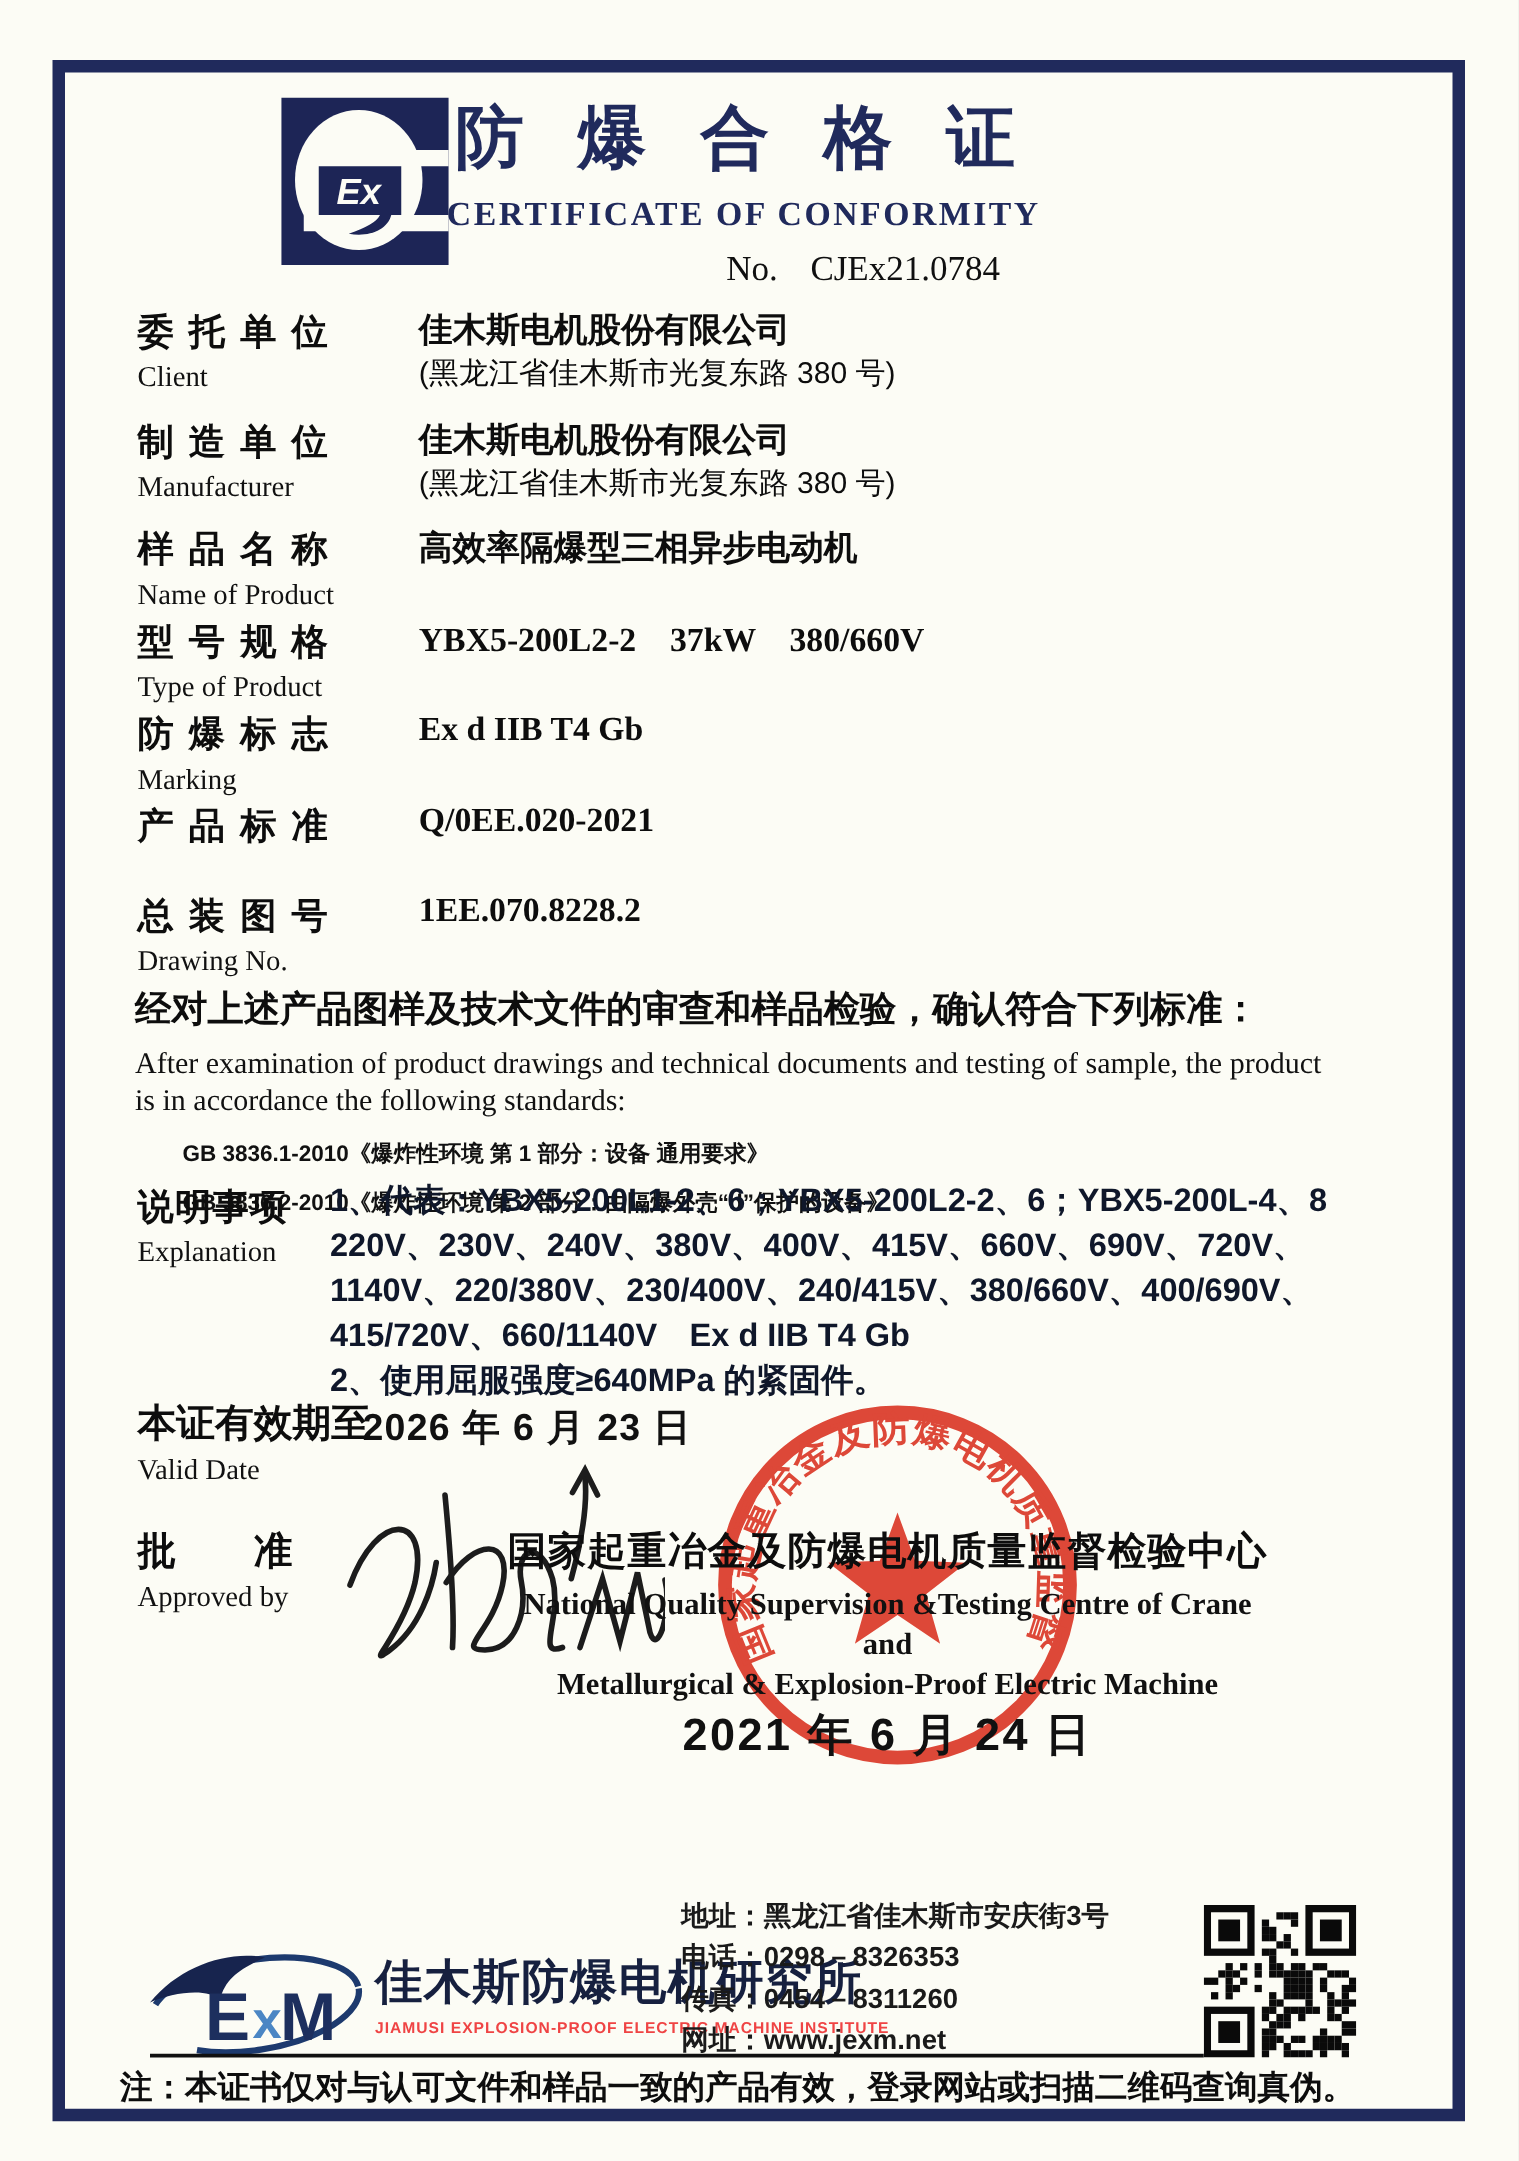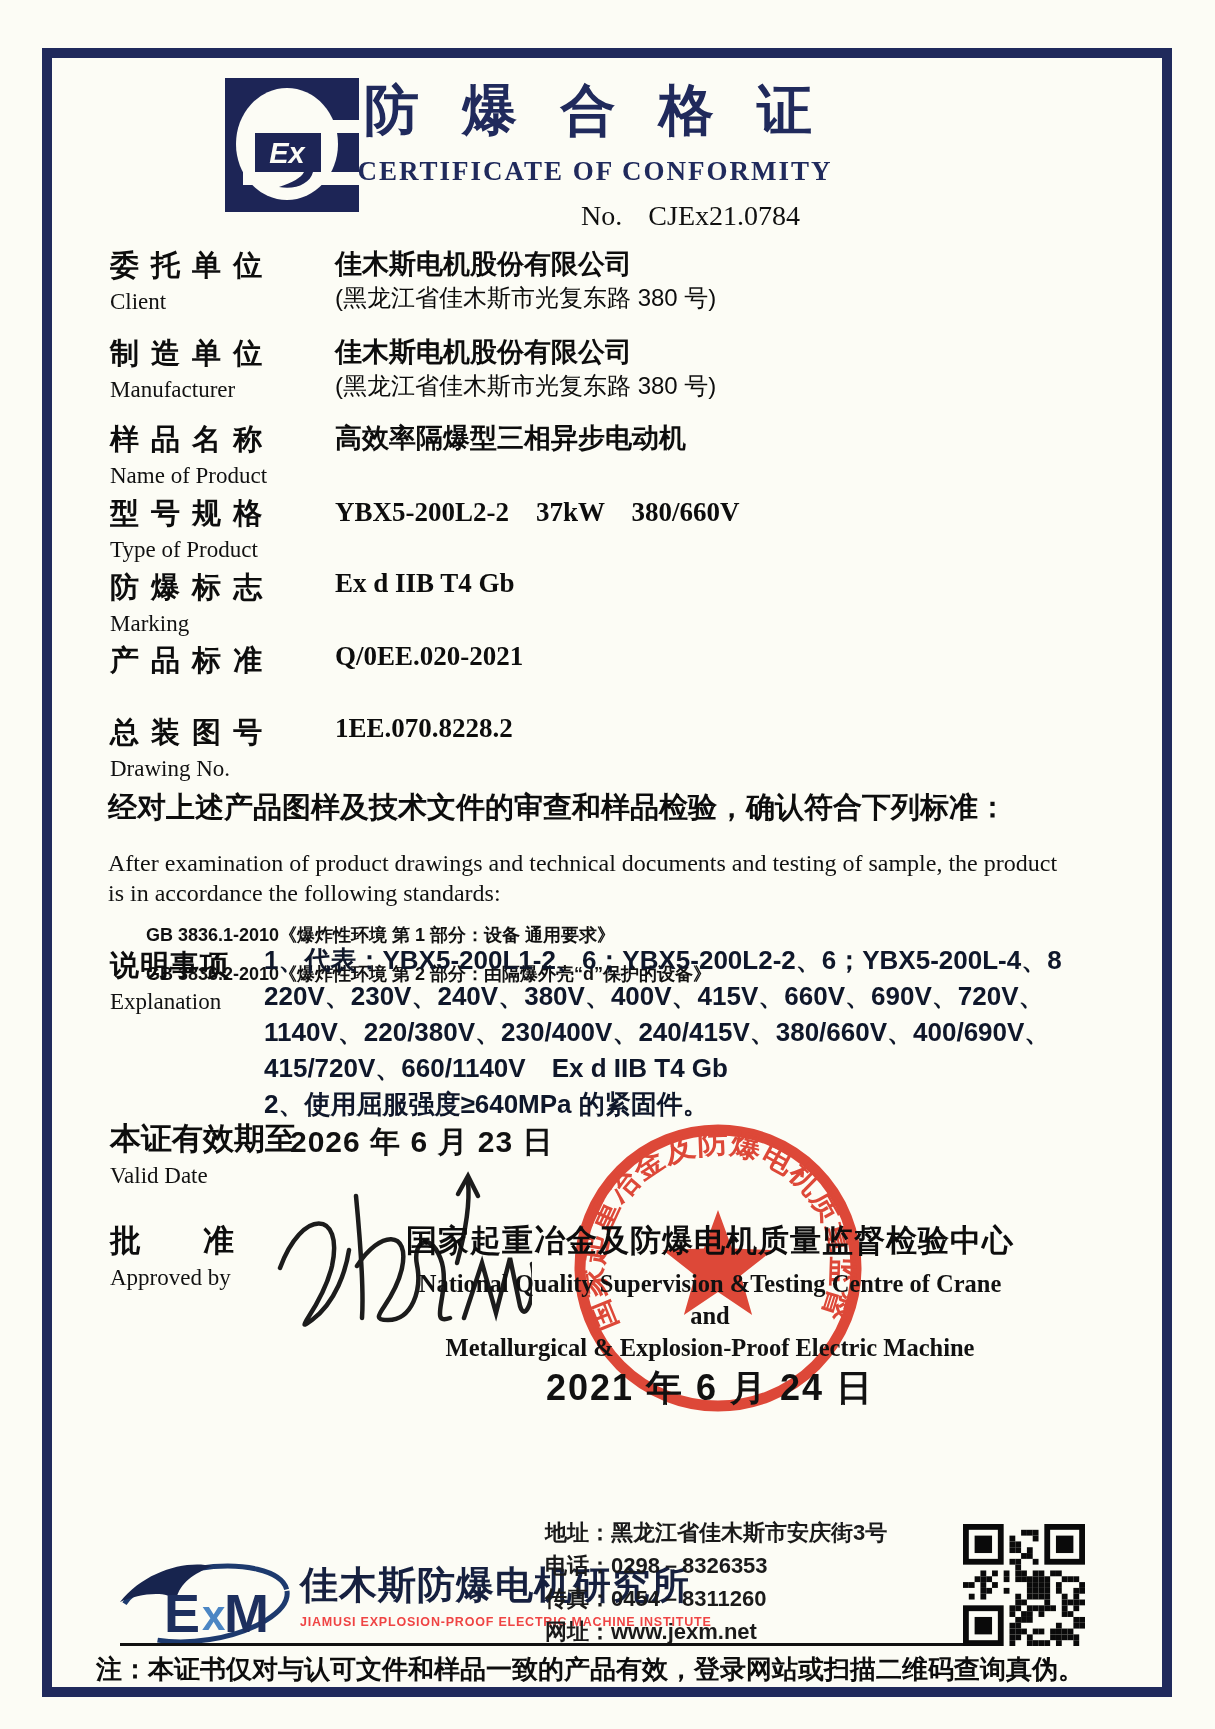--- a/index.html
+++ b/index.html
@@ -24,21 +24,21 @@
   
   .row{position:absolute;left:110px;width:1000px;}
   .lblcn{font-size:29px;font-weight:bold;letter-spacing:2px;color:#0d0d0d;}
   .lblen{font-size:23px;font-family:"Liberation Serif","DejaVu Serif",serif;color:#111;margin-top:3px;}
   .val{position:absolute;left:225px;top:0;font-size:27px;font-weight:600;color:#0d0d0d;white-space:nowrap;}
   .val.lat{font-family:"Liberation Serif","DejaVu Serif",serif;font-weight:bold;}
   .val2{position:absolute;left:225px;top:36px;font-size:24px;color:#0d0d0d;white-space:nowrap;}
   
   .statement{position:absolute;left:108px;top:788px;width:1005px;}
   .st-cn{font-size:29px;font-weight:bold;color:#0d0d0d;white-space:nowrap;}
-  .st-en{font-size:24px;font-family:"Liberation Serif","DejaVu Serif",serif;line-height:30px;margin-top:20px;}
+  .st-en{font-size:24px;font-family:"Liberation Serif","DejaVu Serif",serif;line-height:30px;margin-top:8px;}
   .stds{margin:8px 0 0 38px;font-size:18px;line-height:39px;font-weight:600;}
   
   .expl-label{position:absolute;left:110px;top:946px;}
   .expl-text{position:absolute;left:252px;top:942px;width:858px;
     font-size:26px;line-height:36px;font-weight:600;color:#0f172a;margin-left:12px;}
   .expl-text .item2{margin-top:0px;}
   
   .valid-label{position:absolute;left:110px;top:1118px;}
   .big-lbl{font-size:31px;font-weight:bold;color:#0d0d0d;}
   .valid-value{position:absolute;left:290px;top:1122px;font-size:30px;font-weight:600;letter-spacing:1px;}

